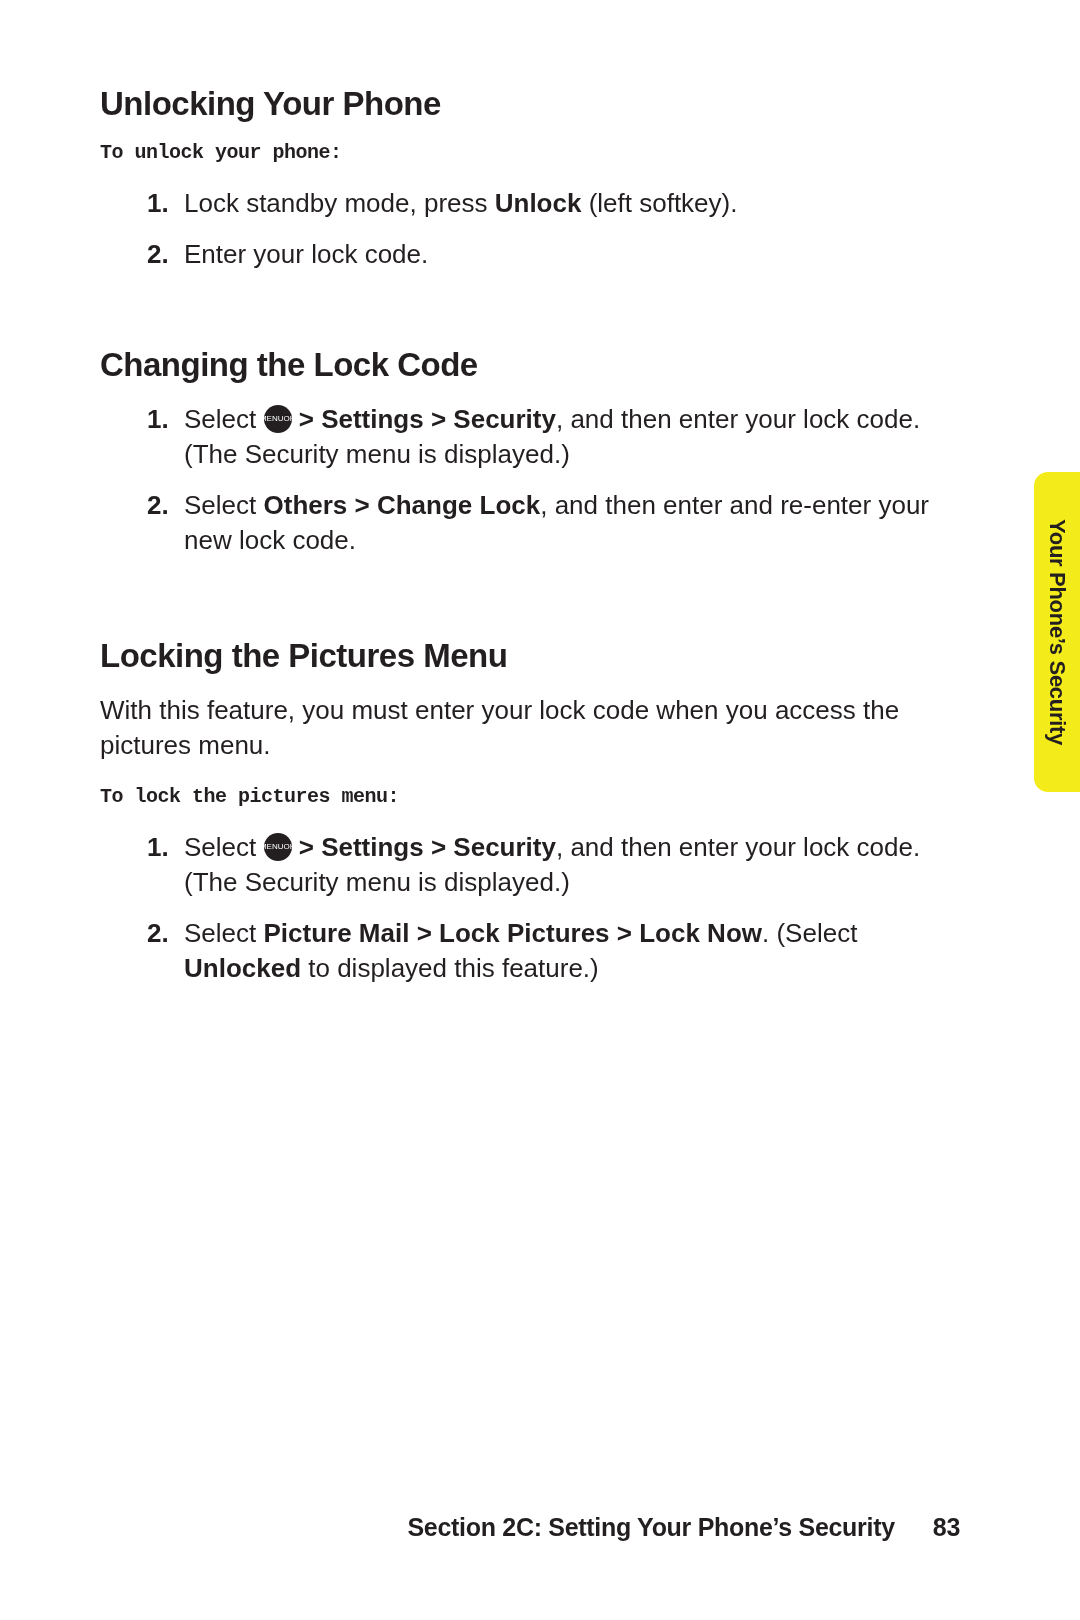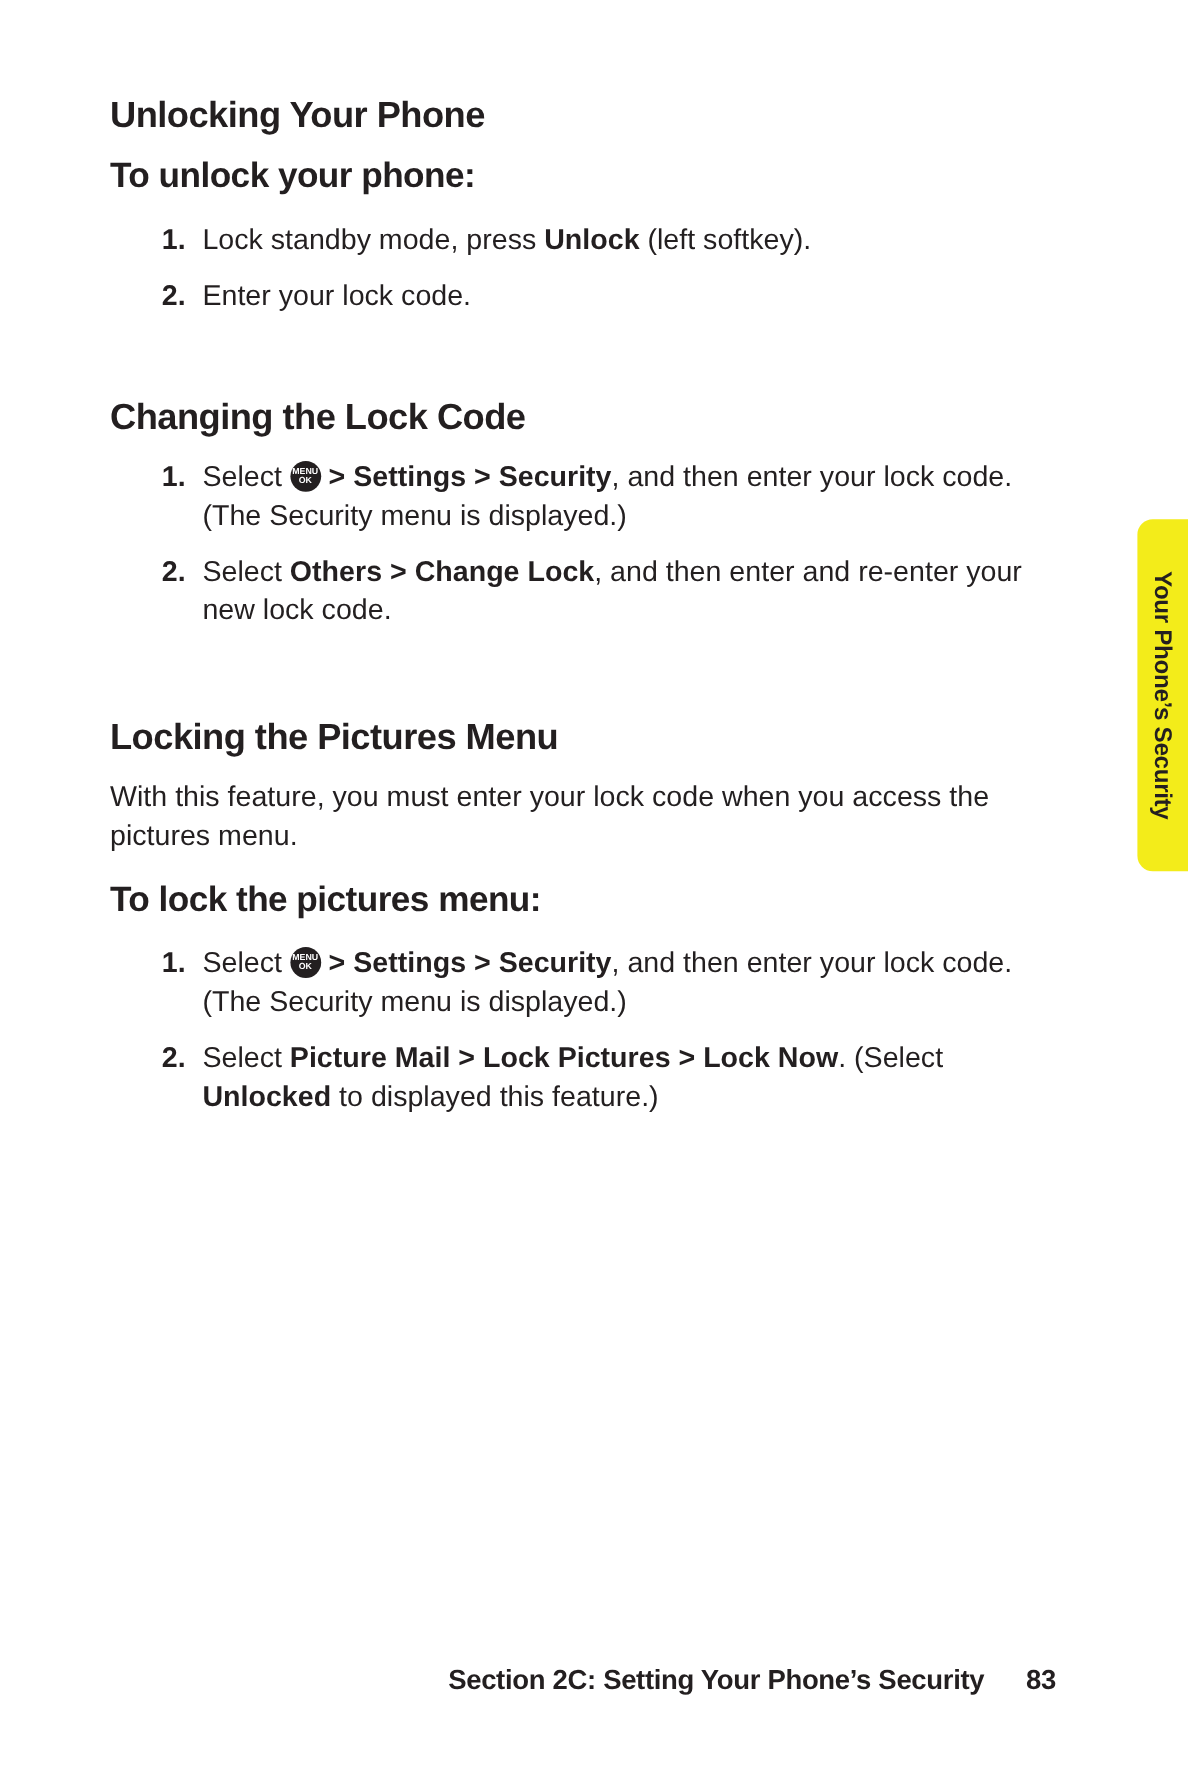--- a/index.html
+++ b/index.html
@@ -17,24 +17,25 @@
     box-sizing: border-box;
     padding: 85px 120px 0 100px;
   }
   h2 {
     font-size: 33px;
     font-weight: 700;
     letter-spacing: -0.5px;
     margin: 0 0 18px 0;
   }
   .sub {
-    font-size: 32px;
+    font-size: 20px;
     font-weight: 700;
     letter-spacing: -0.5px;
     margin: 0 0 22px 0;
+    font-family: Liberation Mono, monospace;
   }
   ol {
     margin: 0 0 40px 0;
     padding-left: 76px;
     font-size: 26px;
     line-height: 1.35;
   }
   ol li {
     padding-left: 8px;
     margin-bottom: 16px;
@@ -51,24 +52,24 @@
   .b { font-weight: 700; }
   .menu-icon {
     display: inline-flex;
     width: 28px;
     height: 28px;
     border-radius: 50%;
     background: #231f20;
     color: #fff;
     font-size: 8px;
     line-height: 1;
-    font-weight: 700;
+    font-weight: 400;
     align-items: center;
     justify-content: center;
-    flex-direction: column;
+    flex-direction: row;
     vertical-align: middle;
     margin-top: -4px;
     text-align: center;
   }
   .section-gap { height: 34px; }
   .section-gap-lg { height: 38px; }
   .tab {
     position: absolute;
     right: 0;
     top: 472px;

